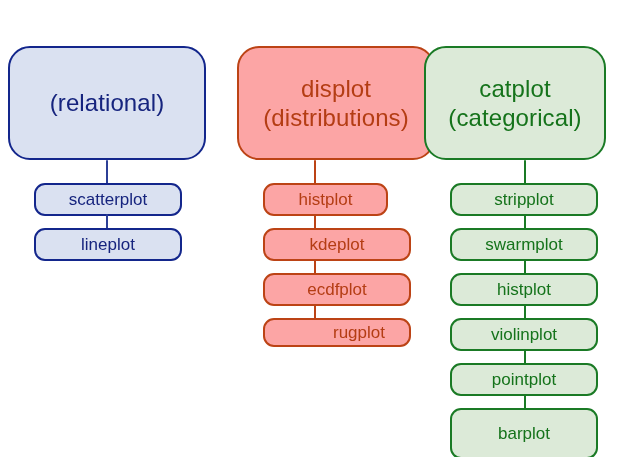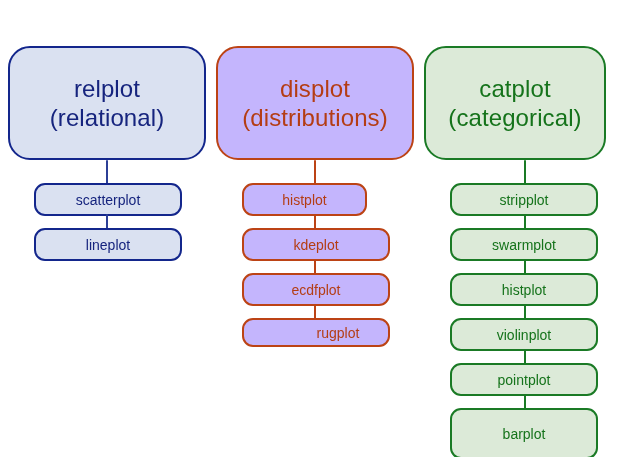--- a/index.html
+++ b/index.html
@@ -60,48 +60,47 @@
   .fn-node {
     position: absolute;
     box-sizing: border-box;
     border-radius: 11px;
     border-style: solid;
     border-width: 2px;
     display: flex;
     align-items: center;
     justify-content: center;
     text-align: center;
-    font-size: 14px;
+    font-size: 17px;
     white-space: nowrap;
   }
 
   
   .pal-blue .family-node,
   .pal-blue .fn-node { background: #dae1f1; border-color: #13268c; color: #16247e; }
   .pal-blue .connector { background: #2c3f96; }
 
   
   .pal-orange .family-node,
-  .pal-orange .fn-node { background: #c4b5fd; border-color: #bc4315; color: #b43d14; }
+  .pal-orange .fn-node { background: #fca5a5; border-color: #bc4315; color: #b43d14; margin-left: 21px; }
   .pal-orange .connector { background: #bc4315; }
 
   
   .pal-green .family-node,
   .pal-green .fn-node { background: #dcead8; border-color: #1a7a25; color: #15731b; }
   .pal-green .connector { background: #1a7a25; }
 </style>
 </head>
 <body>
 
 <div id="diagram">
 
   <div class="column pal-blue" style="left:8px; width:198px;">
 
     <div class="family-node" style="left:0px; top:46px; width:198px; height:114px;">
-      <span class="fn-line">relplot</span>
       <span class="fn-line">(relational)</span>
     </div>
 
     <div class="connector" style="left:98px; top:160px; height:24px;"></div>
 
     <div class="fn-node" style="left:26px; top:183px; width:148px; height:33px;">
       <span>scatterplot</span>
     </div>
 
     <div class="connector" style="left:98px; top:214px; height:16px;"></div>

